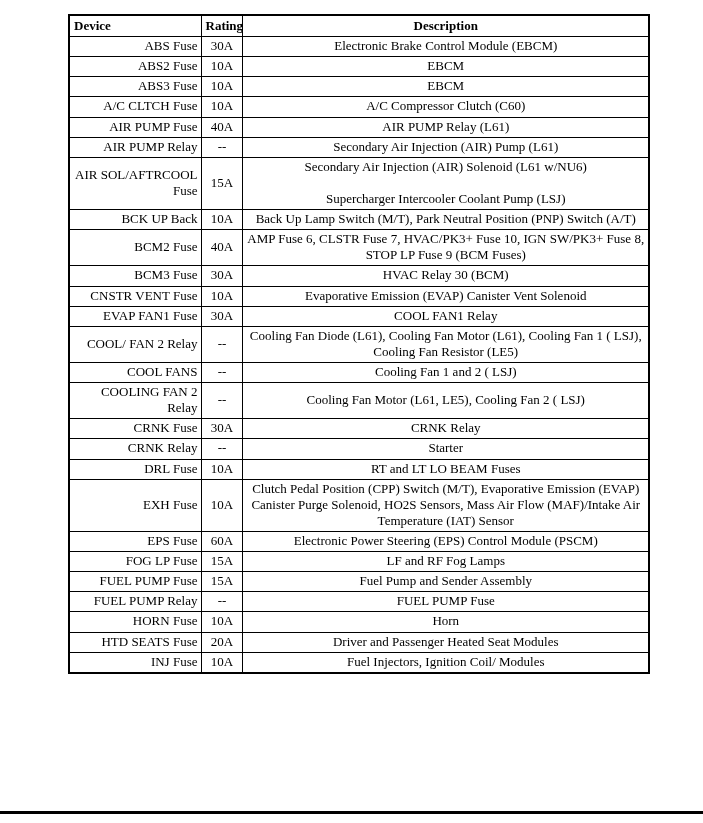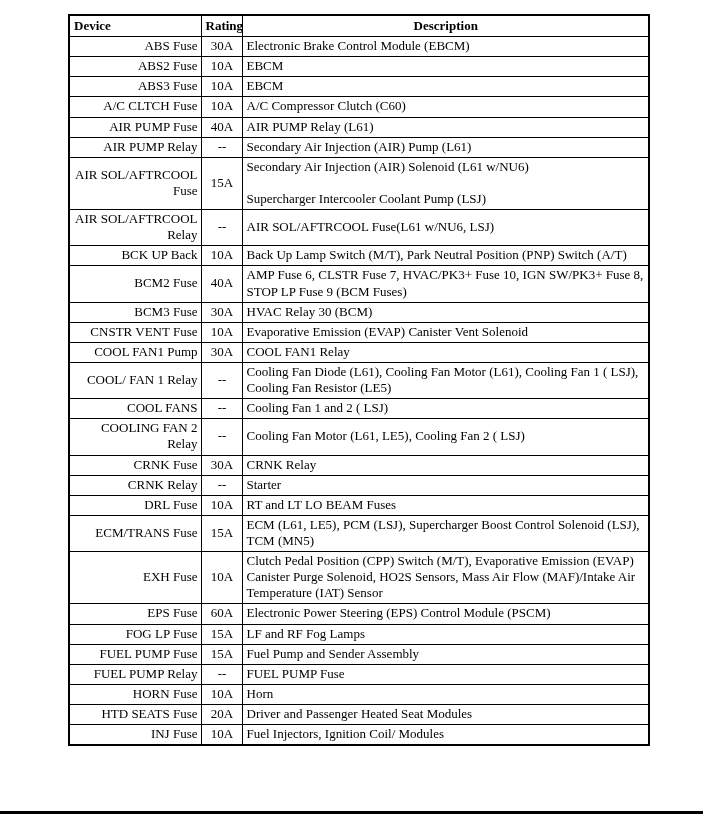--- a/index.html
+++ b/index.html
@@ -34,21 +34,21 @@
   }
   th {
     font-weight: bold;
     text-align: left;
     padding-top: 2px;
     padding-bottom: 2px;
   }
   th.desc { text-align: center; }
   td.device { text-align: right; }
   td.rating { text-align: center; }
-  td.desc   { text-align: left; white-space: pre-line; }
+  td.desc   { text-align: center; white-space: pre-line; }
   col.device-col { width: 132px; }
   col.rating-col { width: 41px; }
   .bottom-rule {
     position: absolute;
     left: 0;
     bottom: 9px;
     width: 703px;
     height: 3px;
     background: #000;
   }
@@ -103,51 +103,46 @@
     <td class="desc">Secondary Air Injection (AIR) Pump (L61)</td>
   </tr>
         <tr>
     <td class="device">AIR SOL/AFTRCOOL Fuse</td>
     <td class="rating">15A</td>
     <td class="desc">Secondary Air Injection (AIR) Solenoid (L61 w/NU6)
 
 Supercharger Intercooler Coolant Pump (LSJ)</td>
   </tr>
         <tr>
-    <td class="device">AIR SOL/AFTRCOOL Relay</td>
-    <td class="rating">--</td>
-    <td class="desc">AIR SOL/AFTRCOOL Fuse(L61 w/NU6, LSJ)</td>
-  </tr>
-        <tr>
     <td class="device">BCK UP Back</td>
     <td class="rating">10A</td>
     <td class="desc">Back Up Lamp Switch (M/T), Park Neutral Position (PNP) Switch (A/T)</td>
   </tr>
         <tr>
     <td class="device">BCM2 Fuse</td>
     <td class="rating">40A</td>
     <td class="desc">AMP Fuse 6, CLSTR Fuse 7, HVAC/PK3+ Fuse 10, IGN SW/PK3+ Fuse 8, STOP LP Fuse 9 (BCM Fuses)</td>
   </tr>
         <tr>
     <td class="device">BCM3 Fuse</td>
     <td class="rating">30A</td>
     <td class="desc">HVAC Relay 30 (BCM)</td>
   </tr>
         <tr>
     <td class="device">CNSTR VENT Fuse</td>
     <td class="rating">10A</td>
     <td class="desc">Evaporative Emission (EVAP) Canister Vent Solenoid</td>
   </tr>
         <tr>
-    <td class="device">COOL FAN1 Pump</td>
+    <td class="device">EVAP FAN1 Fuse</td>
     <td class="rating">30A</td>
     <td class="desc">COOL FAN1 Relay</td>
   </tr>
         <tr>
-    <td class="device">COOL/ FAN 1 Relay</td>
+    <td class="device">COOL/ FAN 2 Relay</td>
     <td class="rating">--</td>
     <td class="desc">Cooling Fan Diode (L61), Cooling Fan Motor (L61), Cooling Fan 1 ( LSJ), Cooling Fan Resistor (LE5)</td>
   </tr>
         <tr>
     <td class="device">COOL FANS</td>
     <td class="rating">--</td>
     <td class="desc">Cooling Fan 1 and 2 ( LSJ)</td>
   </tr>
         <tr>
     <td class="device">COOLING FAN 2 Relay</td>
@@ -161,25 +156,20 @@
   </tr>
         <tr>
     <td class="device">CRNK Relay</td>
     <td class="rating">--</td>
     <td class="desc">Starter</td>
   </tr>
         <tr>
     <td class="device">DRL Fuse</td>
     <td class="rating">10A</td>
     <td class="desc">RT and LT LO BEAM Fuses</td>
-  </tr>
-        <tr>
-    <td class="device">ECM/TRANS Fuse</td>
-    <td class="rating">15A</td>
-    <td class="desc">ECM (L61, LE5), PCM (LSJ), Supercharger Boost Control Solenoid (LSJ), TCM (MN5)</td>
   </tr>
         <tr>
     <td class="device">EXH Fuse</td>
     <td class="rating">10A</td>
     <td class="desc">Clutch Pedal Position (CPP) Switch (M/T), Evaporative Emission (EVAP) Canister Purge Solenoid, HO2S Sensors, Mass Air Flow (MAF)/Intake Air Temperature (IAT) Sensor</td>
   </tr>
         <tr>
     <td class="device">EPS Fuse</td>
     <td class="rating">60A</td>
     <td class="desc">Electronic Power Steering (EPS) Control Module (PSCM)</td>

